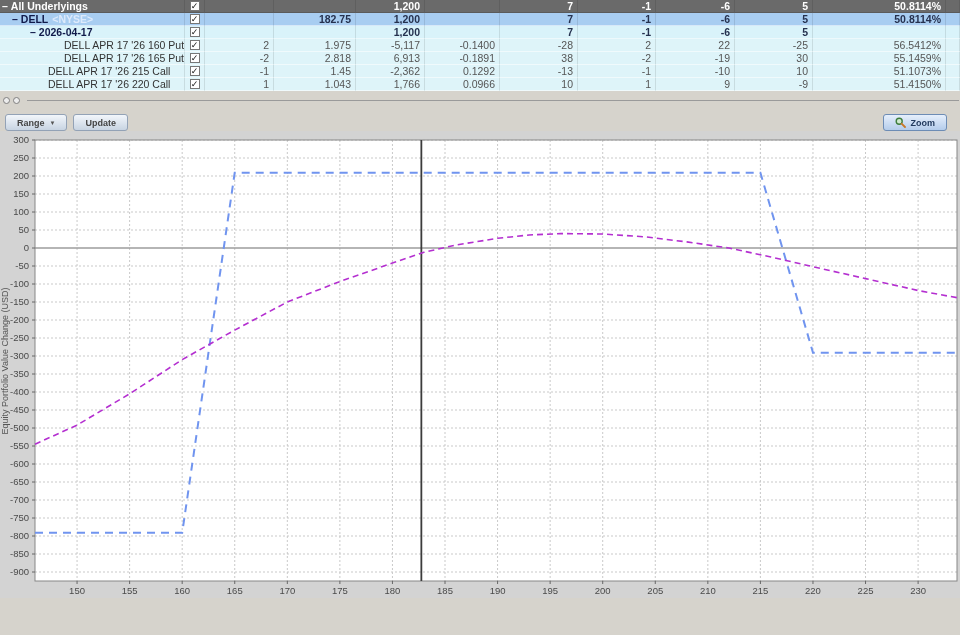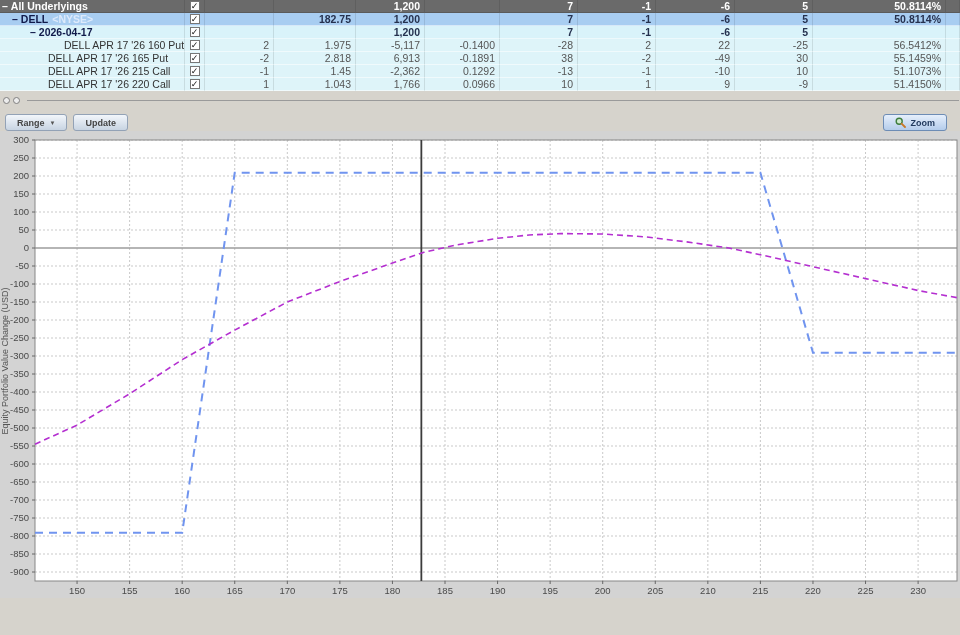--- a/index.html
+++ b/index.html
@@ -134,33 +134,33 @@
           <div class="cell c-val">-5,117</div>
           <div class="cell c-val">-0.1400</div>
           <div class="cell c-val">-28</div>
           <div class="cell c-val">2</div>
           <div class="cell c-val">22</div>
           <div class="cell c-val">-25</div>
           <div class="cell c-val">56.5412%</div>
           <div class="cell c-sp"></div>
         </div>
         <div class="trow r-leg">
-          <div class="cell c-und" style="padding-left: 48px;">
+          <div class="cell c-und" style="padding-left: 48px; justify-content: flex-end;">
             <span>DELL APR 17 '26 165 Put</span>
           </div>
           <div class="cell c-chk">
             <span class="cb">✓</span>
           </div>
           <div class="cell c-val">-2</div>
           <div class="cell c-val">2.818</div>
           <div class="cell c-val">6,913</div>
           <div class="cell c-val">-0.1891</div>
           <div class="cell c-val">38</div>
           <div class="cell c-val">-2</div>
-          <div class="cell c-val">-49</div>
+          <div class="cell c-val">-19</div>
           <div class="cell c-val">30</div>
           <div class="cell c-val">55.1459%</div>
           <div class="cell c-sp"></div>
         </div>
         <div class="trow r-leg">
           <div class="cell c-und" style="padding-left: 48px;">
             <span>DELL APR 17 '26 215 Call</span>
           </div>
           <div class="cell c-chk">
             <span class="cb">✓</span>

